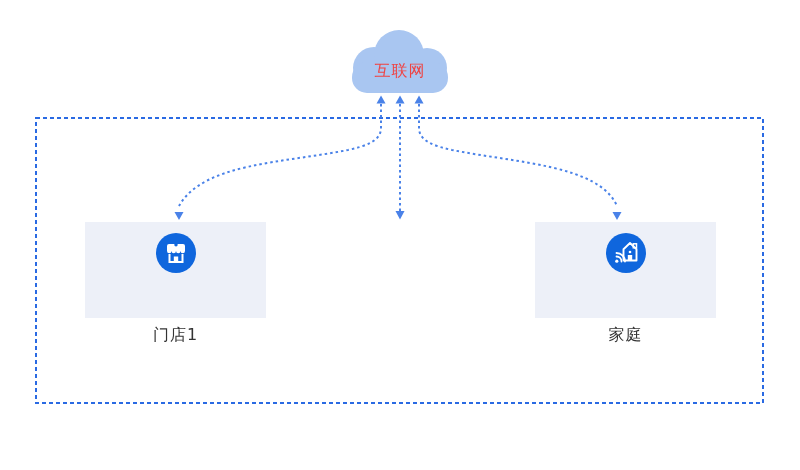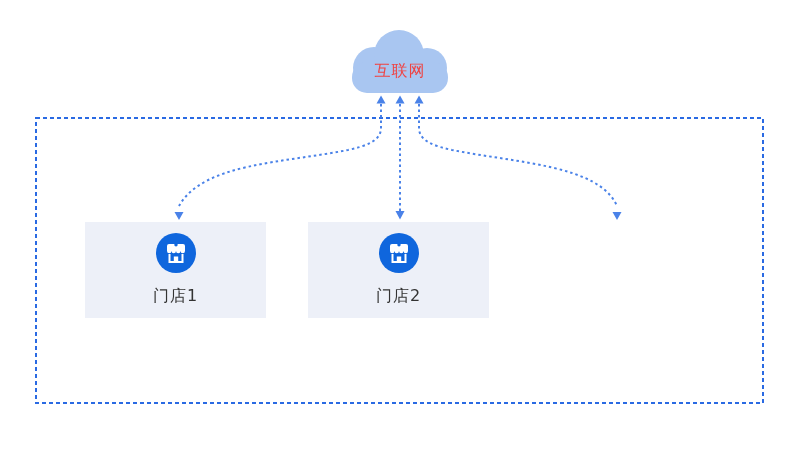--- a/index.html
+++ b/index.html
@@ -37,20 +37,21 @@
     top: 222px;
     width: 181px;
     height: 96px;
     background: #edf0f8;
     display: flex;
     flex-direction: column;
     align-items: center;
     justify-content: flex-start;
     padding-top: 11px;
     box-sizing: border-box;
+    gap: 39px;
   }
   .node-1 { left: 85px; }
   .node-2 { left: 308px; }
   .node-3 { left: 535px; }
   .node .icon {
     width: 40px;
     height: 40px;
     display: block;
   }
   .node-label {
@@ -105,29 +106,32 @@
           a2.25 2.25 0 0 1 -4.5 0 a2.25 2.25 0 0 1 -4.5 0
           a2.25 2.25 0 0 1 -4.5 0 a2.25 2.25 0 0 1 -4.5 0 z"></path>
         <circle cx="20" cy="11.8" r="1.7" fill="#0f66dd"></circle>
         <path d="M13.5 21 v8 h13 v-8" fill="none" stroke="#ffffff" stroke-width="2"></path>
         <rect x="17.8" y="23.5" width="4.4" height="6.5" fill="#ffffff"></rect>
       </svg>
     </span>
     <span class="node-label">门店1</span>
   </div>
 
-  <div class="node node-2">
+
+  <div class="node node-3">
     <span class="icon">
       <svg viewBox="0 0 40 40" width="40" height="40">
         <circle cx="20" cy="20" r="20" fill="#0f66dd"></circle>
-        <path fill="#ffffff" d="M11 18 v-5 a2 2 0 0 1 2 -2 h14 a2 2 0 0 1 2 2 v5
-          a2.25 2.25 0 0 1 -4.5 0 a2.25 2.25 0 0 1 -4.5 0
-          a2.25 2.25 0 0 1 -4.5 0 a2.25 2.25 0 0 1 -4.5 0 z"></path>
-        <circle cx="20" cy="11.8" r="1.7" fill="#0f66dd"></circle>
-        <path d="M13.5 21 v8 h13 v-8" fill="none" stroke="#ffffff" stroke-width="2"></path>
-        <rect x="17.8" y="23.5" width="4.4" height="6.5" fill="#ffffff"></rect>
+        <g stroke="#ffffff" stroke-width="1.8" fill="none" stroke-linecap="round">
+          <path d="M10.5 23.5 a5 5 0 0 1 5 5"></path>
+          <path d="M10.5 20 a8.5 8.5 0 0 1 8.5 8.5"></path>
+        </g>
+        <circle cx="10.8" cy="28.2" r="1.6" fill="#ffffff"></circle>
+        <rect x="27.3" y="10.8" width="3.2" height="4" fill="none" stroke="#ffffff" stroke-width="1.5"></rect>
+        <path d="M17.5 16.2 L24 10 L30.5 16.2 V27.5 H17.5 Z" fill="none" stroke="#ffffff" stroke-width="1.9" stroke-linejoin="round"></path>
+        <circle cx="24" cy="19" r="1.3" fill="#ffffff"></circle>
+        <rect x="21.8" y="22" width="4.4" height="5.6" fill="#ffffff"></rect>
       </svg>
     </span>
-    <span class="node-label">门店2</span>
+    <span class="node-label">家庭</span>
   </div>
-
 
 </div>
 
 </body></html>

